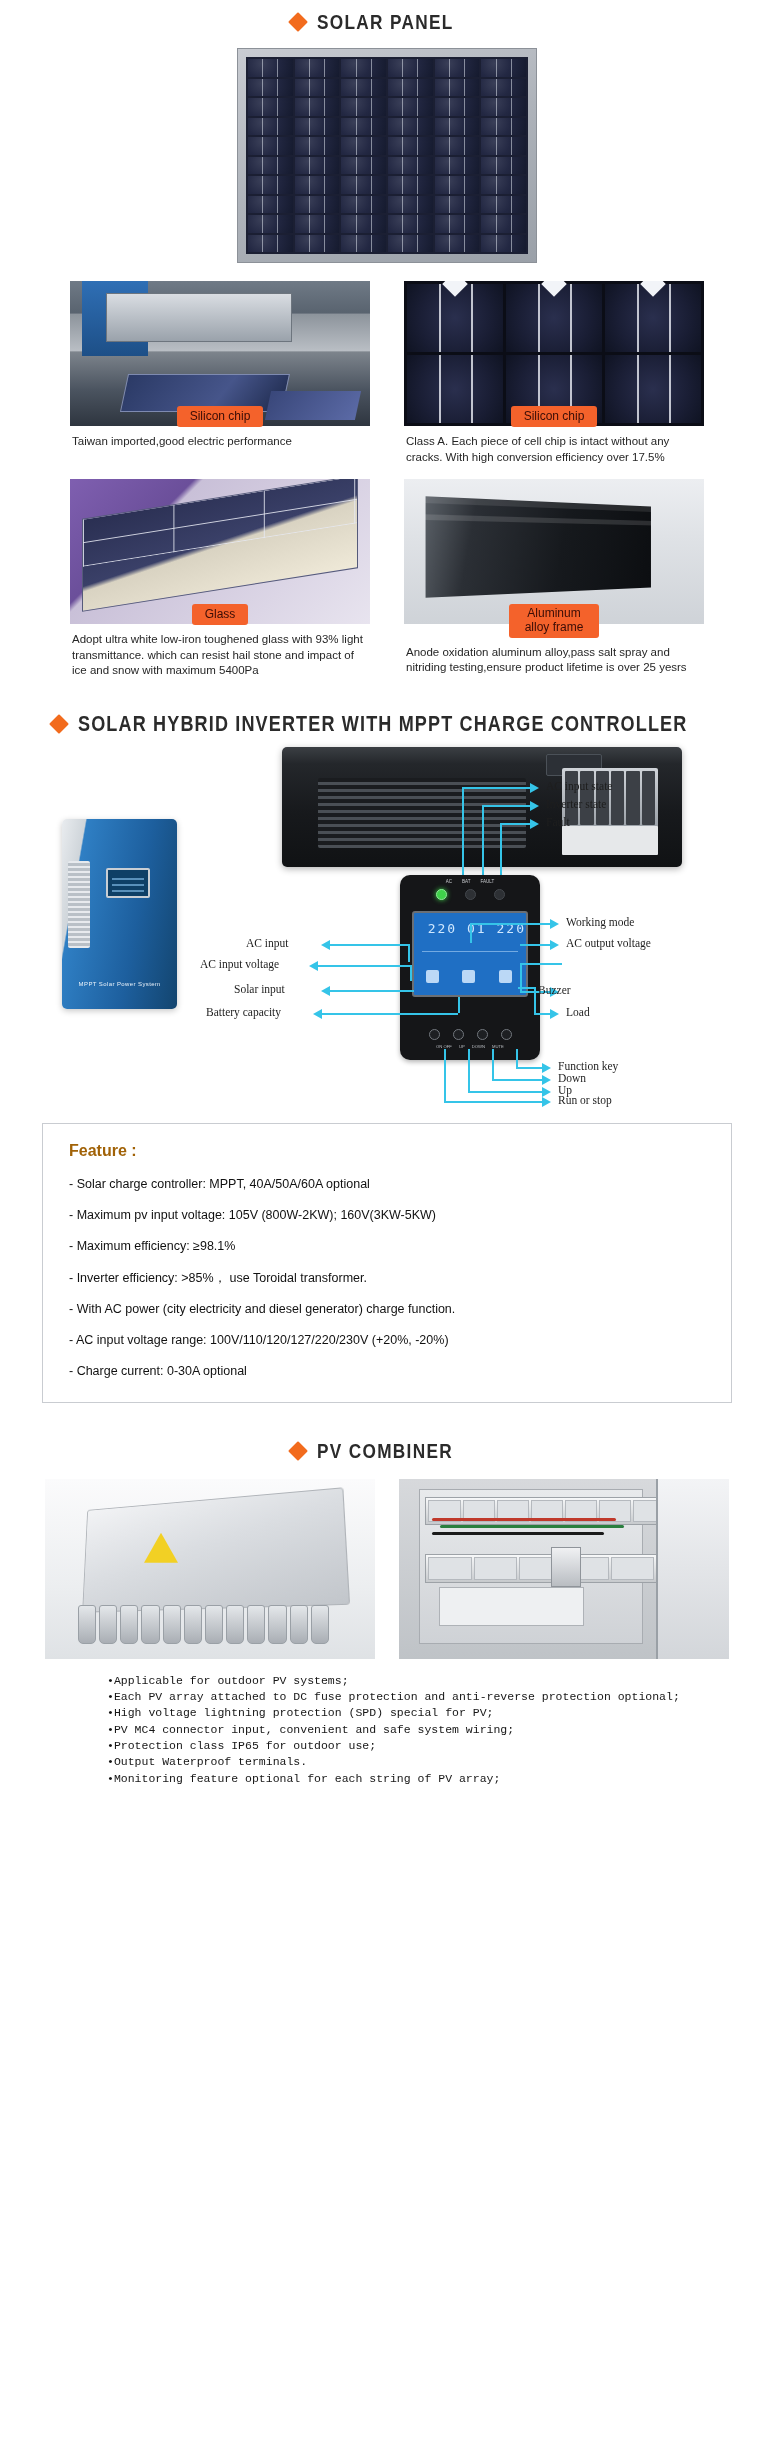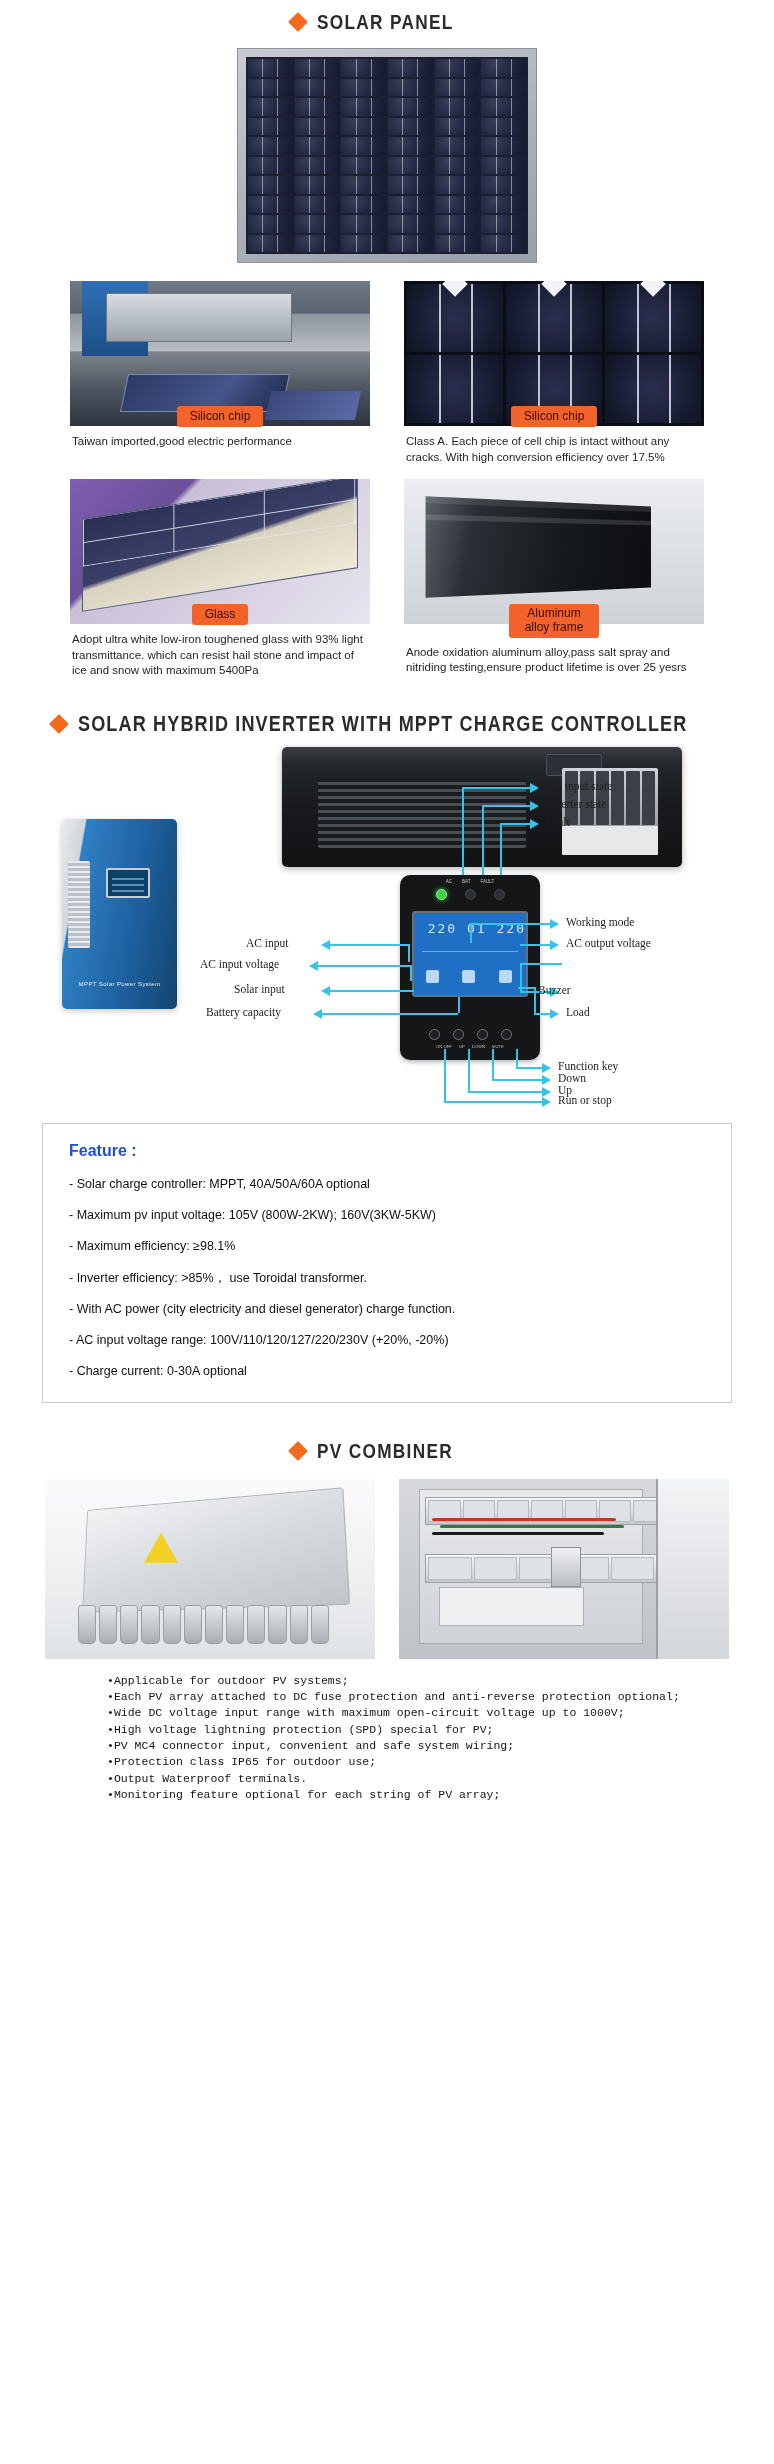--- a/index.html
+++ b/index.html
@@ -290,21 +290,21 @@
   .arrow.left  { border-right: 9px solid #35C4E8; }
 
   
   .feature-box {
     margin: 16px 42px 0 42px;
     border: 1px solid #c9ccd1;
     padding: 18px 26px 22px 26px;
     background: #fff;
   }
   .feature-title {
-    color: #1d4ed8;
+    color: #a16207;
     font-weight: bold;
     font-size: 16px;
     margin-bottom: 16px;
   }
   .feature-item {
     font-size: 12.5px;
     color: #111;
     line-height: 1.3;
     margin-bottom: 15px;
   }
@@ -728,21 +728,20 @@
           </span>
         <span class="breaker"></span>
         <span class="label-plate"></span>
         <span class="door"></span>
       </div>
     </div>
 
     <div class="pv-bullets">
       <div>•Applicable for outdoor PV systems;</div>
       <div>•Each PV array attached to DC fuse protection and anti-reverse protection optional;</div>
-      <div>•Wide DC voltage input range with maximum open-circuit voltage up to 1000V;</div>
       <div>•High voltage lightning protection (SPD) special for PV;</div>
       <div>•PV MC4 connector input, convenient and safe system wiring;</div>
       <div>•Protection class IP65 for outdoor use;</div>
       <div>•Output Waterproof terminals.</div>
       <div>•Monitoring feature optional for each string of PV array;</div>
     </div>
   </div>
 
 </div>
 

